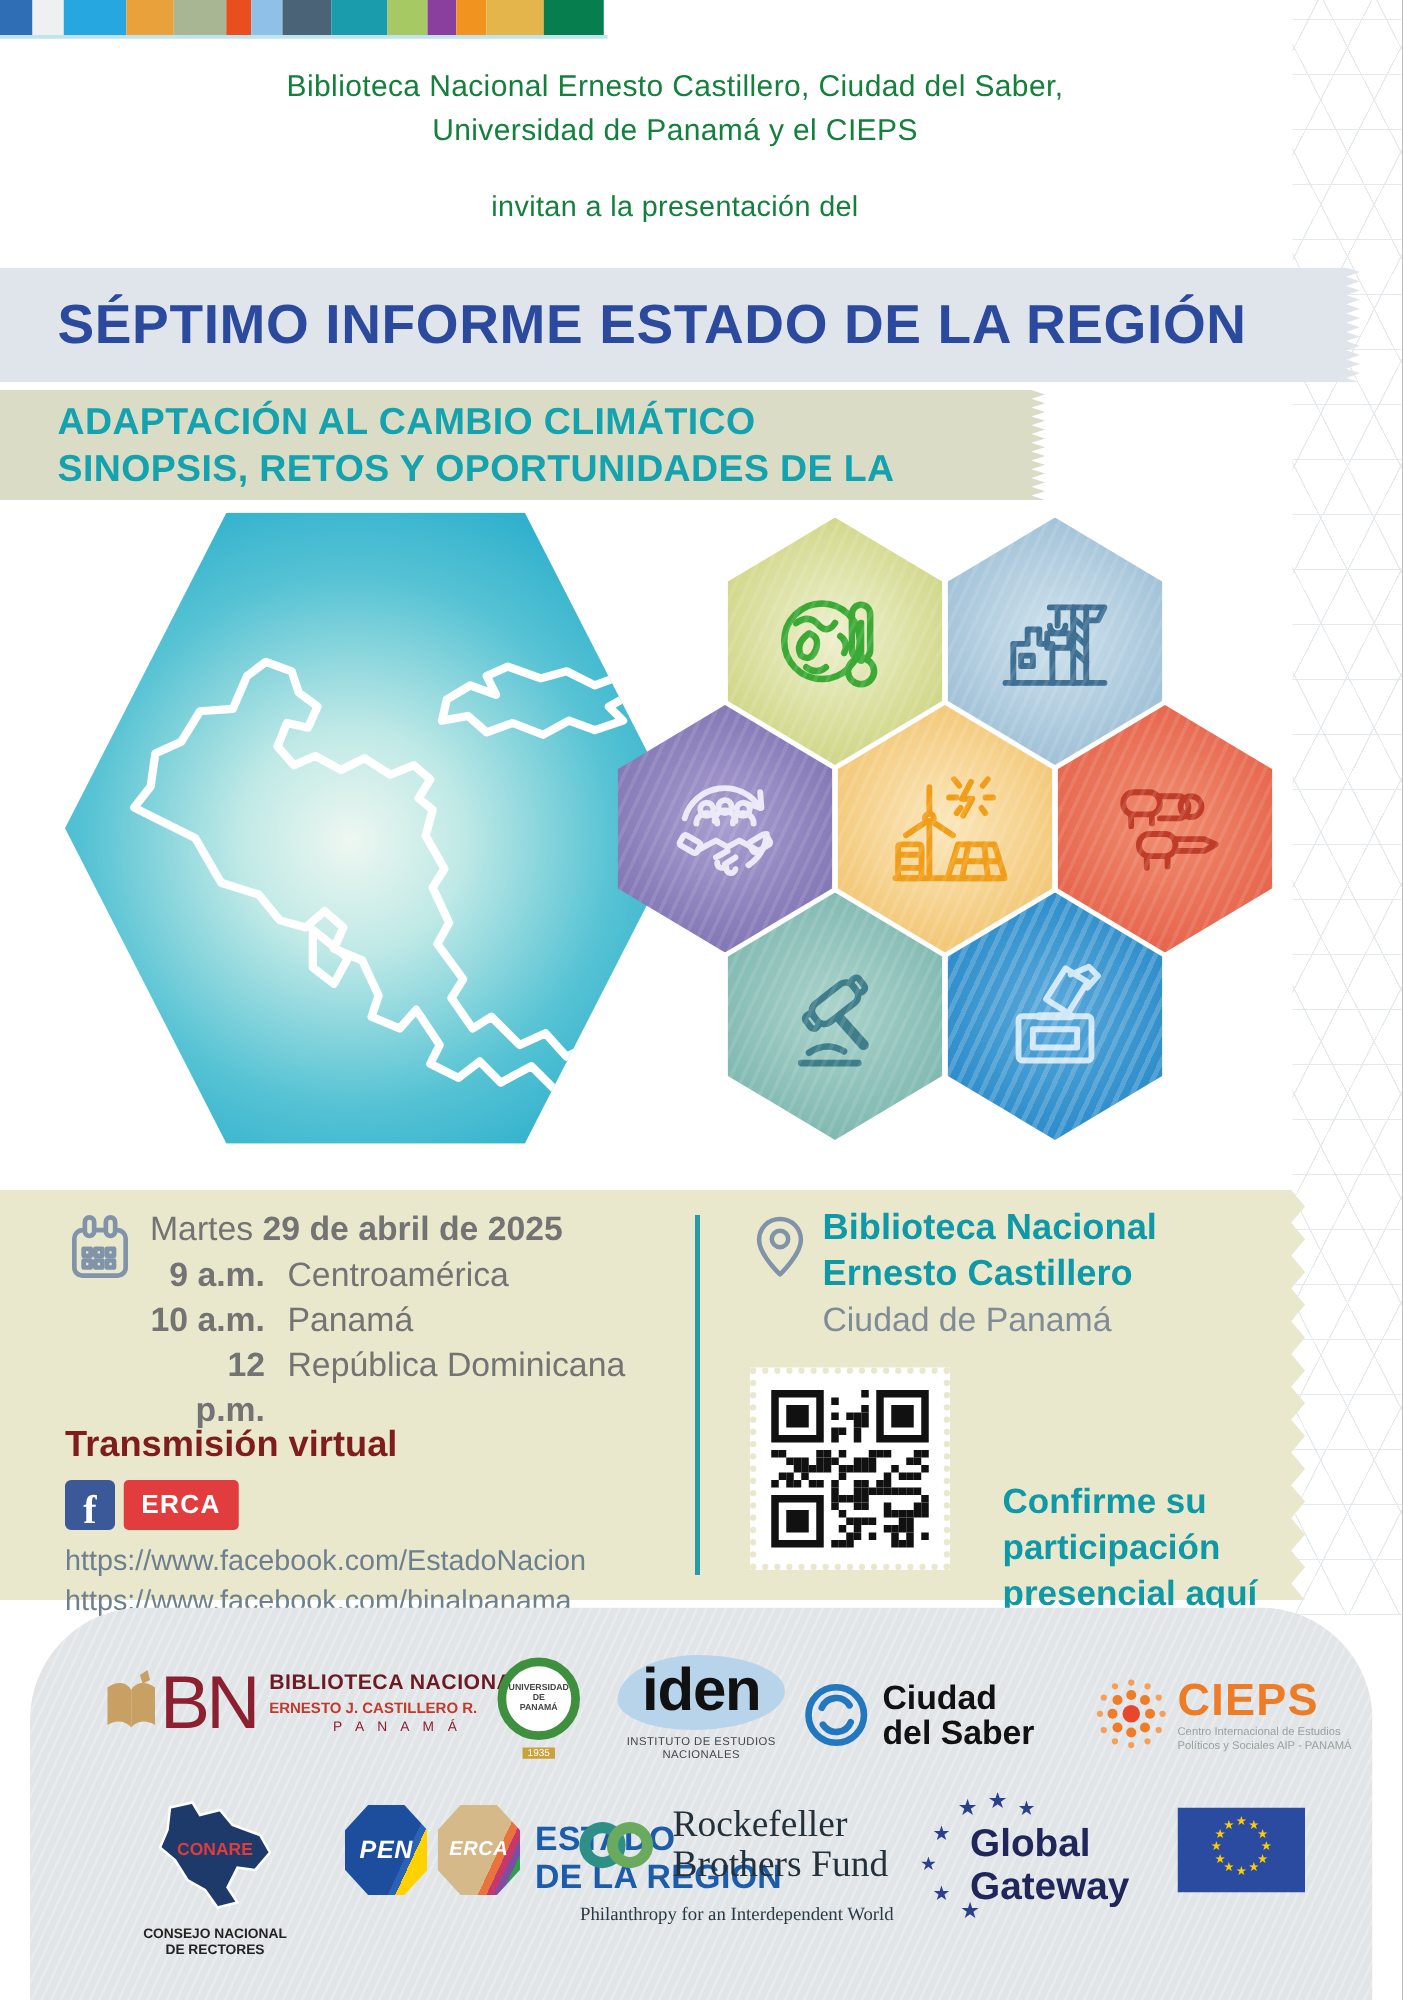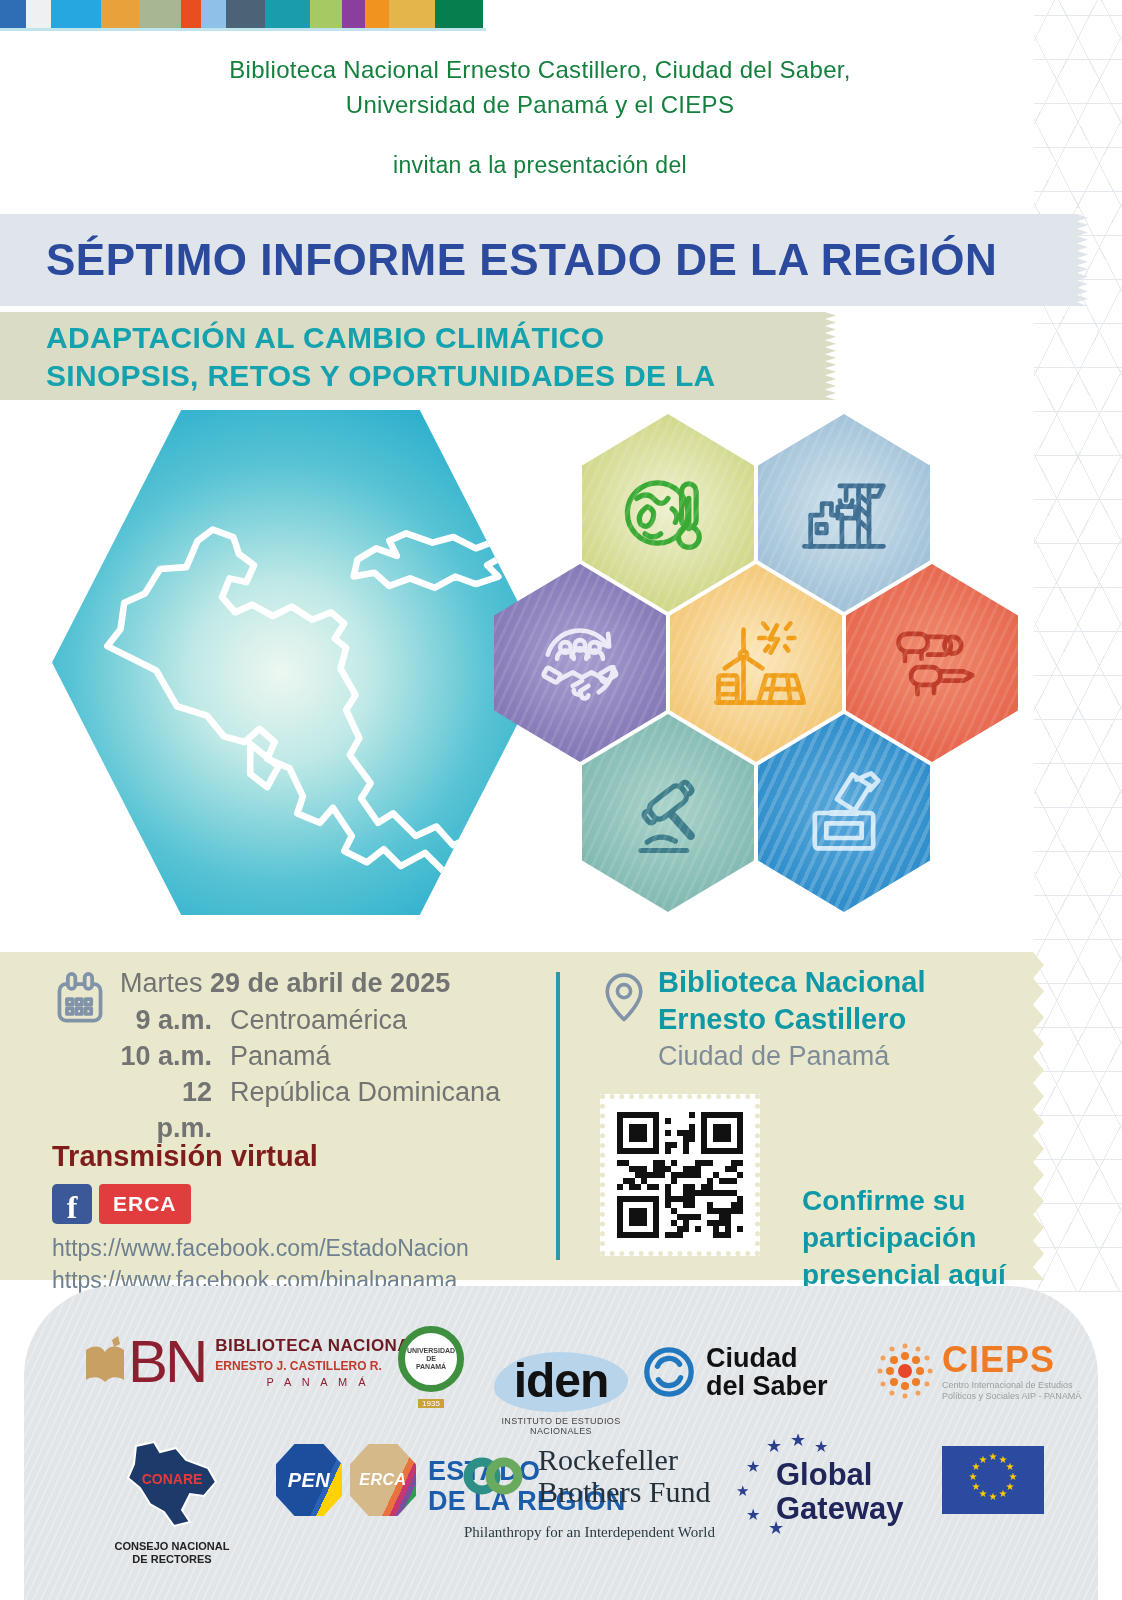--- a/index.html
+++ b/index.html
@@ -94,21 +94,21 @@
   .bn-name { font-size:17px; font-weight:700; color:#6d1a22; letter-spacing:.4px; }
   .bn-sub  { font-size:12px; font-weight:700; color:#c0392b; margin-top:3px; }
   .bn-country { font-size:11px; color:#8c2030; letter-spacing:4px; margin-top:3px; text-align:center; }
   
   .up { left:372px; top:40px; width:70px; text-align:center; }
   .up-ring { width:66px; height:66px; border-radius:50%; border:7px solid #3e8f3e; background:#fff;
     margin:0 auto; display:flex; flex-direction:column; align-items:center; justify-content:center; }
   .up-ring span { font-size:7px; font-weight:700; color:#444; line-height:8px; }
   .up-year { font-size:8px; color:#fff; background:#caa23a; display:inline-block; padding:0 4px; margin-top:-6px; }
   
-  .iden { left:452px; top:64px; width:170px; text-align:center; }
+  .iden { left:452px; top:36px; width:170px; text-align:center; }
   .iden-mark { position:relative; height:64px; }
   .iden-map { position:absolute; left:18px; top:2px; width:134px; height:60px; background:#b8d4ea;
     border-radius:48% 52% 55% 45% / 60% 48% 52% 40%; }
   .iden-abbr { position:relative; font-size:48px; font-weight:800; color:#111; line-height:62px; letter-spacing:-1px; }
   .iden-sub { font-size:9px; color:#444; letter-spacing:.4px; margin-top:2px; }
   
   .cds { left:618px; top:58px; display:flex; align-items:center; gap:10px; }
   .cds-text { font-size:27px; font-weight:700; color:#111; line-height:28px; }
   
   .cieps { left:852px; top:56px; display:flex; align-items:flex-start; gap:8px; }

